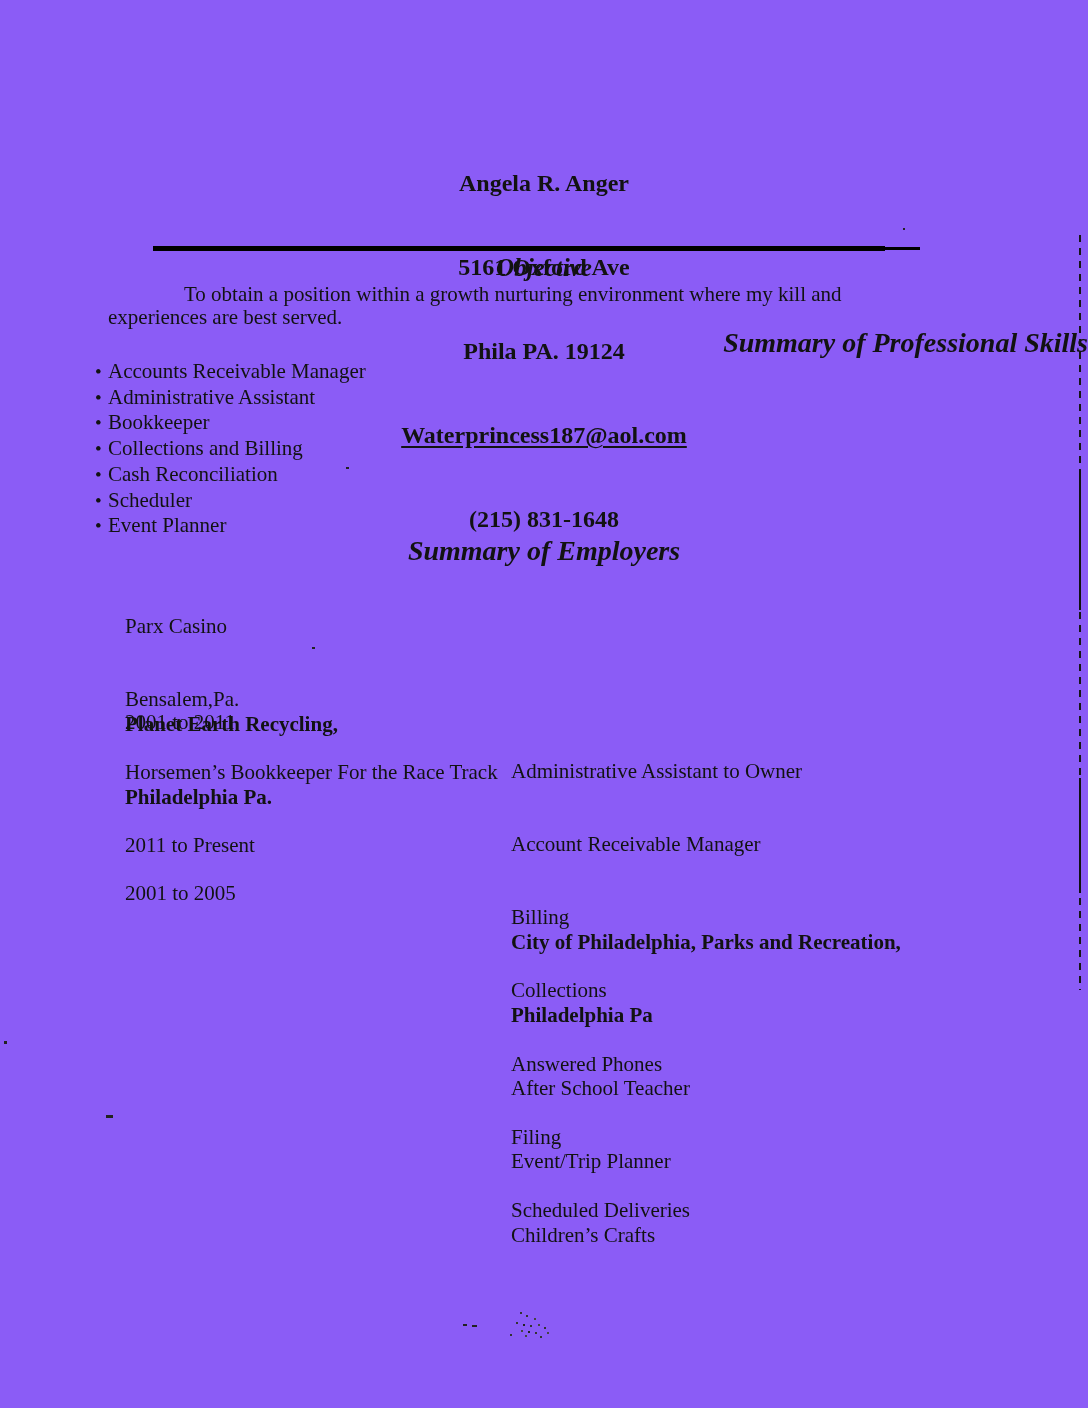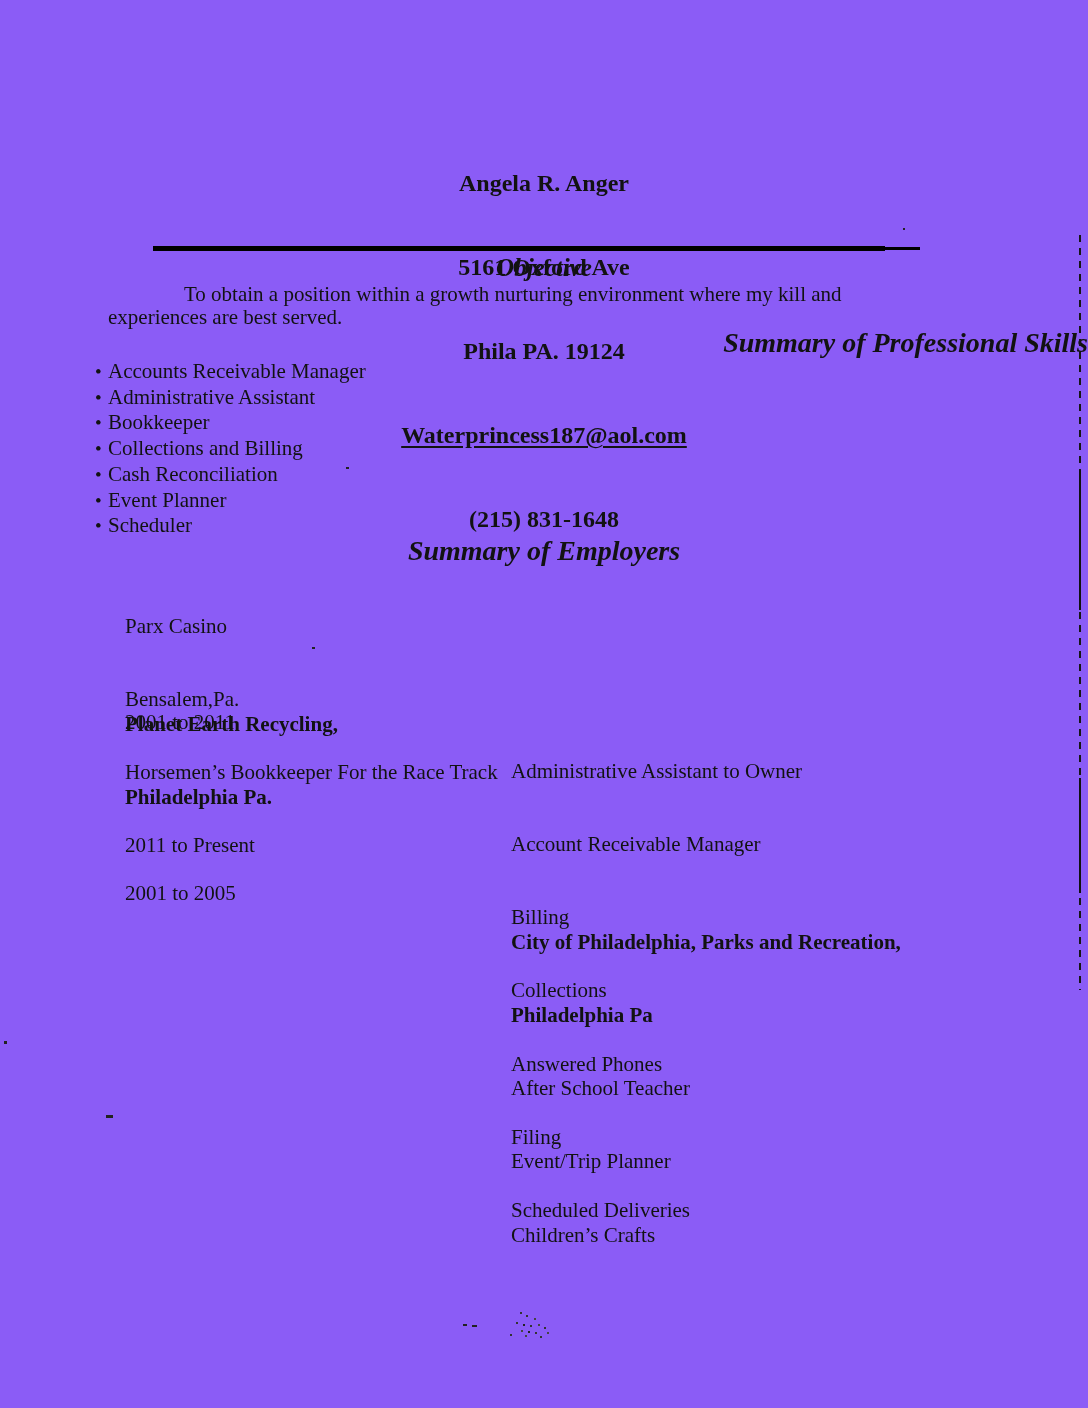--- a/index.html
+++ b/index.html
@@ -136,22 +136,22 @@
   <div class="abs body-line obj-line1">To obtain a position within a growth nurturing environment where my kill and</div>
   <div class="abs body-line obj-line2">experiences are best served.</div>
 
   <div class="abs section-heading h-skills">Summary of Professional Skills</div>
   <div class="abs skills-list">
     <div class="skill"><span class="bullet">•</span><span>Accounts Receivable Manager</span></div>
     <div class="skill"><span class="bullet">•</span><span>Administrative Assistant</span></div>
     <div class="skill"><span class="bullet">•</span><span>Bookkeeper</span></div>
     <div class="skill"><span class="bullet">•</span><span>Collections and Billing</span></div>
     <div class="skill"><span class="bullet">•</span><span>Cash Reconciliation</span></div>
+    <div class="skill"><span class="bullet">•</span><span>Scheduler</span></div>
     <div class="skill"><span class="bullet">•</span><span>Event Planner</span></div>
-    <div class="skill"><span class="bullet">•</span><span>Scheduler</span></div>
   </div>
 
   <div class="abs section-heading h-employers">Summary of Employers</div>
 
   <div class="abs line-stack col-left entry0">
     <div>Parx Casino</div>
     <div>Bensalem,Pa.</div>
     <div>Horsemen’s Bookkeeper For the Race Track</div>
     <div>2011 to Present</div>
   </div>

